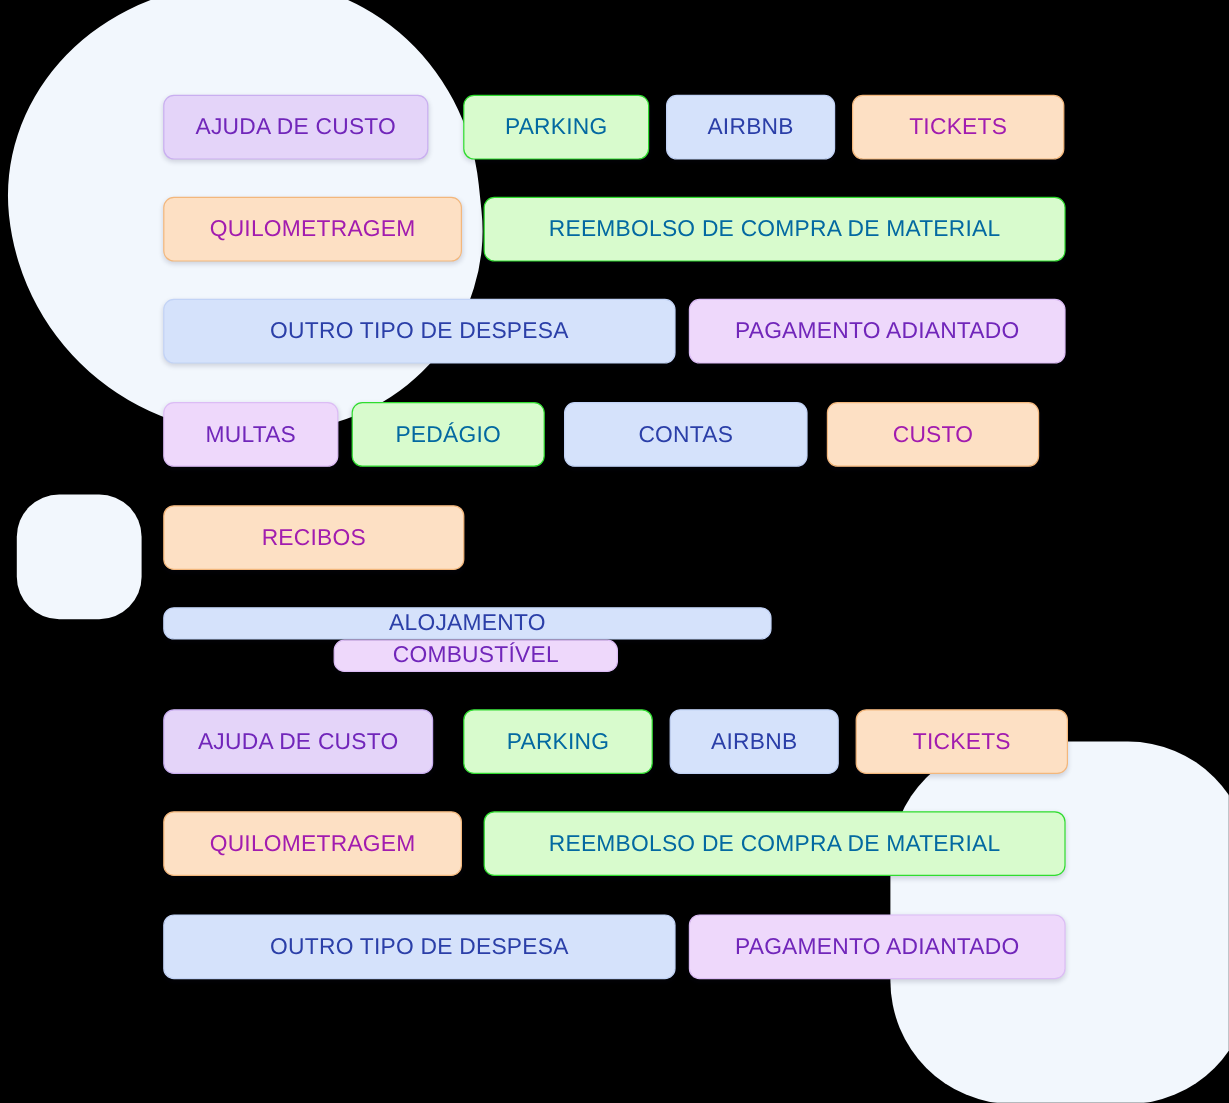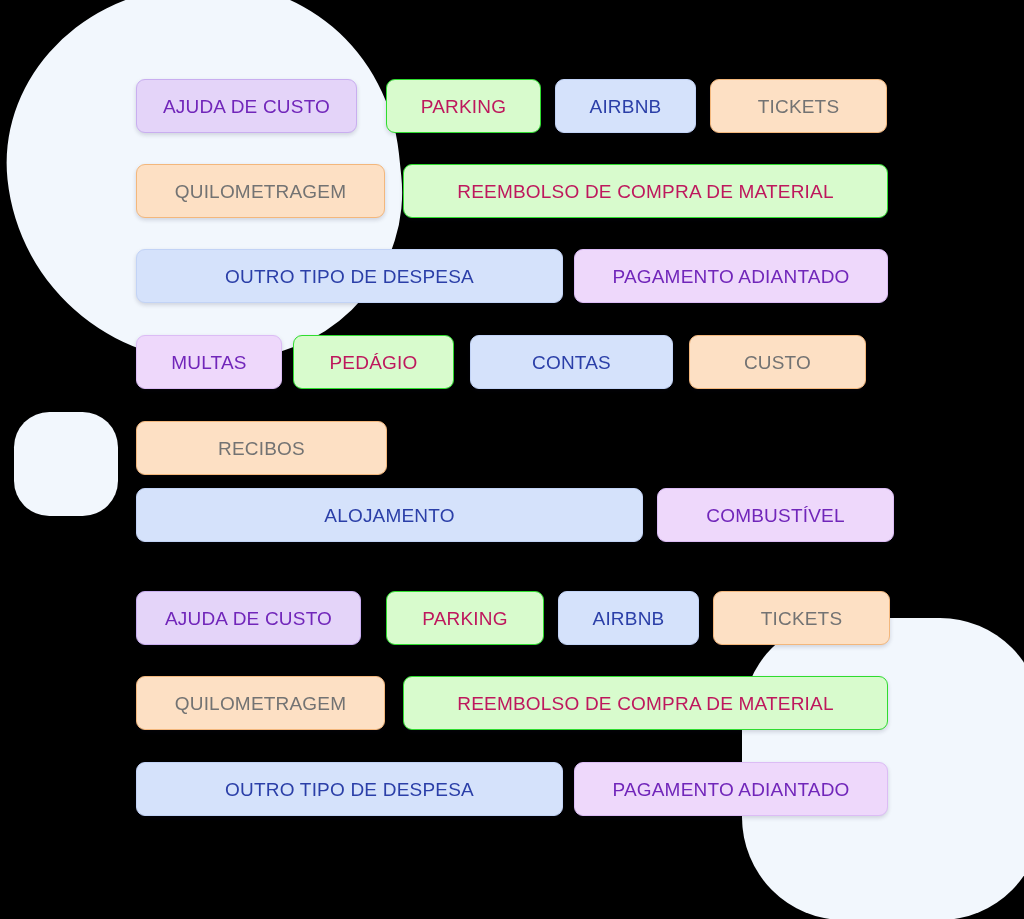--- a/index.html
+++ b/index.html
@@ -86,31 +86,31 @@
 
   
   .chip.purple {
     background: #e4d4f9;
     border-color: #c9aef0;
     color: #7126ba;
   }
   .chip.green {
     background: #d8fbcd;
     border-color: #2fdc2f;
-    color: #be185d;
+    color: #0369a1;
   }
   .chip.blue {
     background: #d5e2fb;
     border-color: #c2d3f6;
     color: #2b3fa8;
   }
   .chip.orange {
     background: #fde0c4;
     border-color: #f3b77c;
-    color: #737373;
+    color: #a21caf;
   }
   .chip.violet {
     background: #eed8fb;
     border-color: #dcbcf5;
     color: #7126ba;
   }
 </style>
 </head>
 <body>
 
@@ -137,21 +137,21 @@
       </div>
       <div class="chip-row" style="top: 335px;">
         <div class="chip violet" style="width: 146px;">MULTAS</div>
         <div class="chip green" style="width: 161px; margin-left: 11px;">PEDÁGIO</div>
         <div class="chip blue" style="width: 203px; margin-left: 16px;">CONTAS</div>
         <div class="chip orange" style="width: 177px; margin-left: 16px;">CUSTO</div>
       </div>
       <div class="chip-row" style="top: 421px;">
         <div class="chip orange" style="width: 251px;">RECIBOS</div>
       </div>
-      <div class="chip-row" style="top: 488px;">
+      <div class="chip-row" style="top: 506px; flex-direction: column;">
         <div class="chip blue" style="width: 507px;">ALOJAMENTO</div>
         <div class="chip violet" style="width: 237px; margin-left: 14px;">COMBUSTÍVEL</div>
       </div>
       <div class="chip-row" style="top: 591px;">
         <div class="chip purple" style="width: 225px;">AJUDA DE CUSTO</div>
         <div class="chip green" style="width: 158px; margin-left: 25px;">PARKING</div>
         <div class="chip blue" style="width: 141px; margin-left: 14px;">AIRBNB</div>
         <div class="chip orange" style="width: 177px; margin-left: 14px;">TICKETS</div>
       </div>
       <div class="chip-row" style="top: 676px;">

